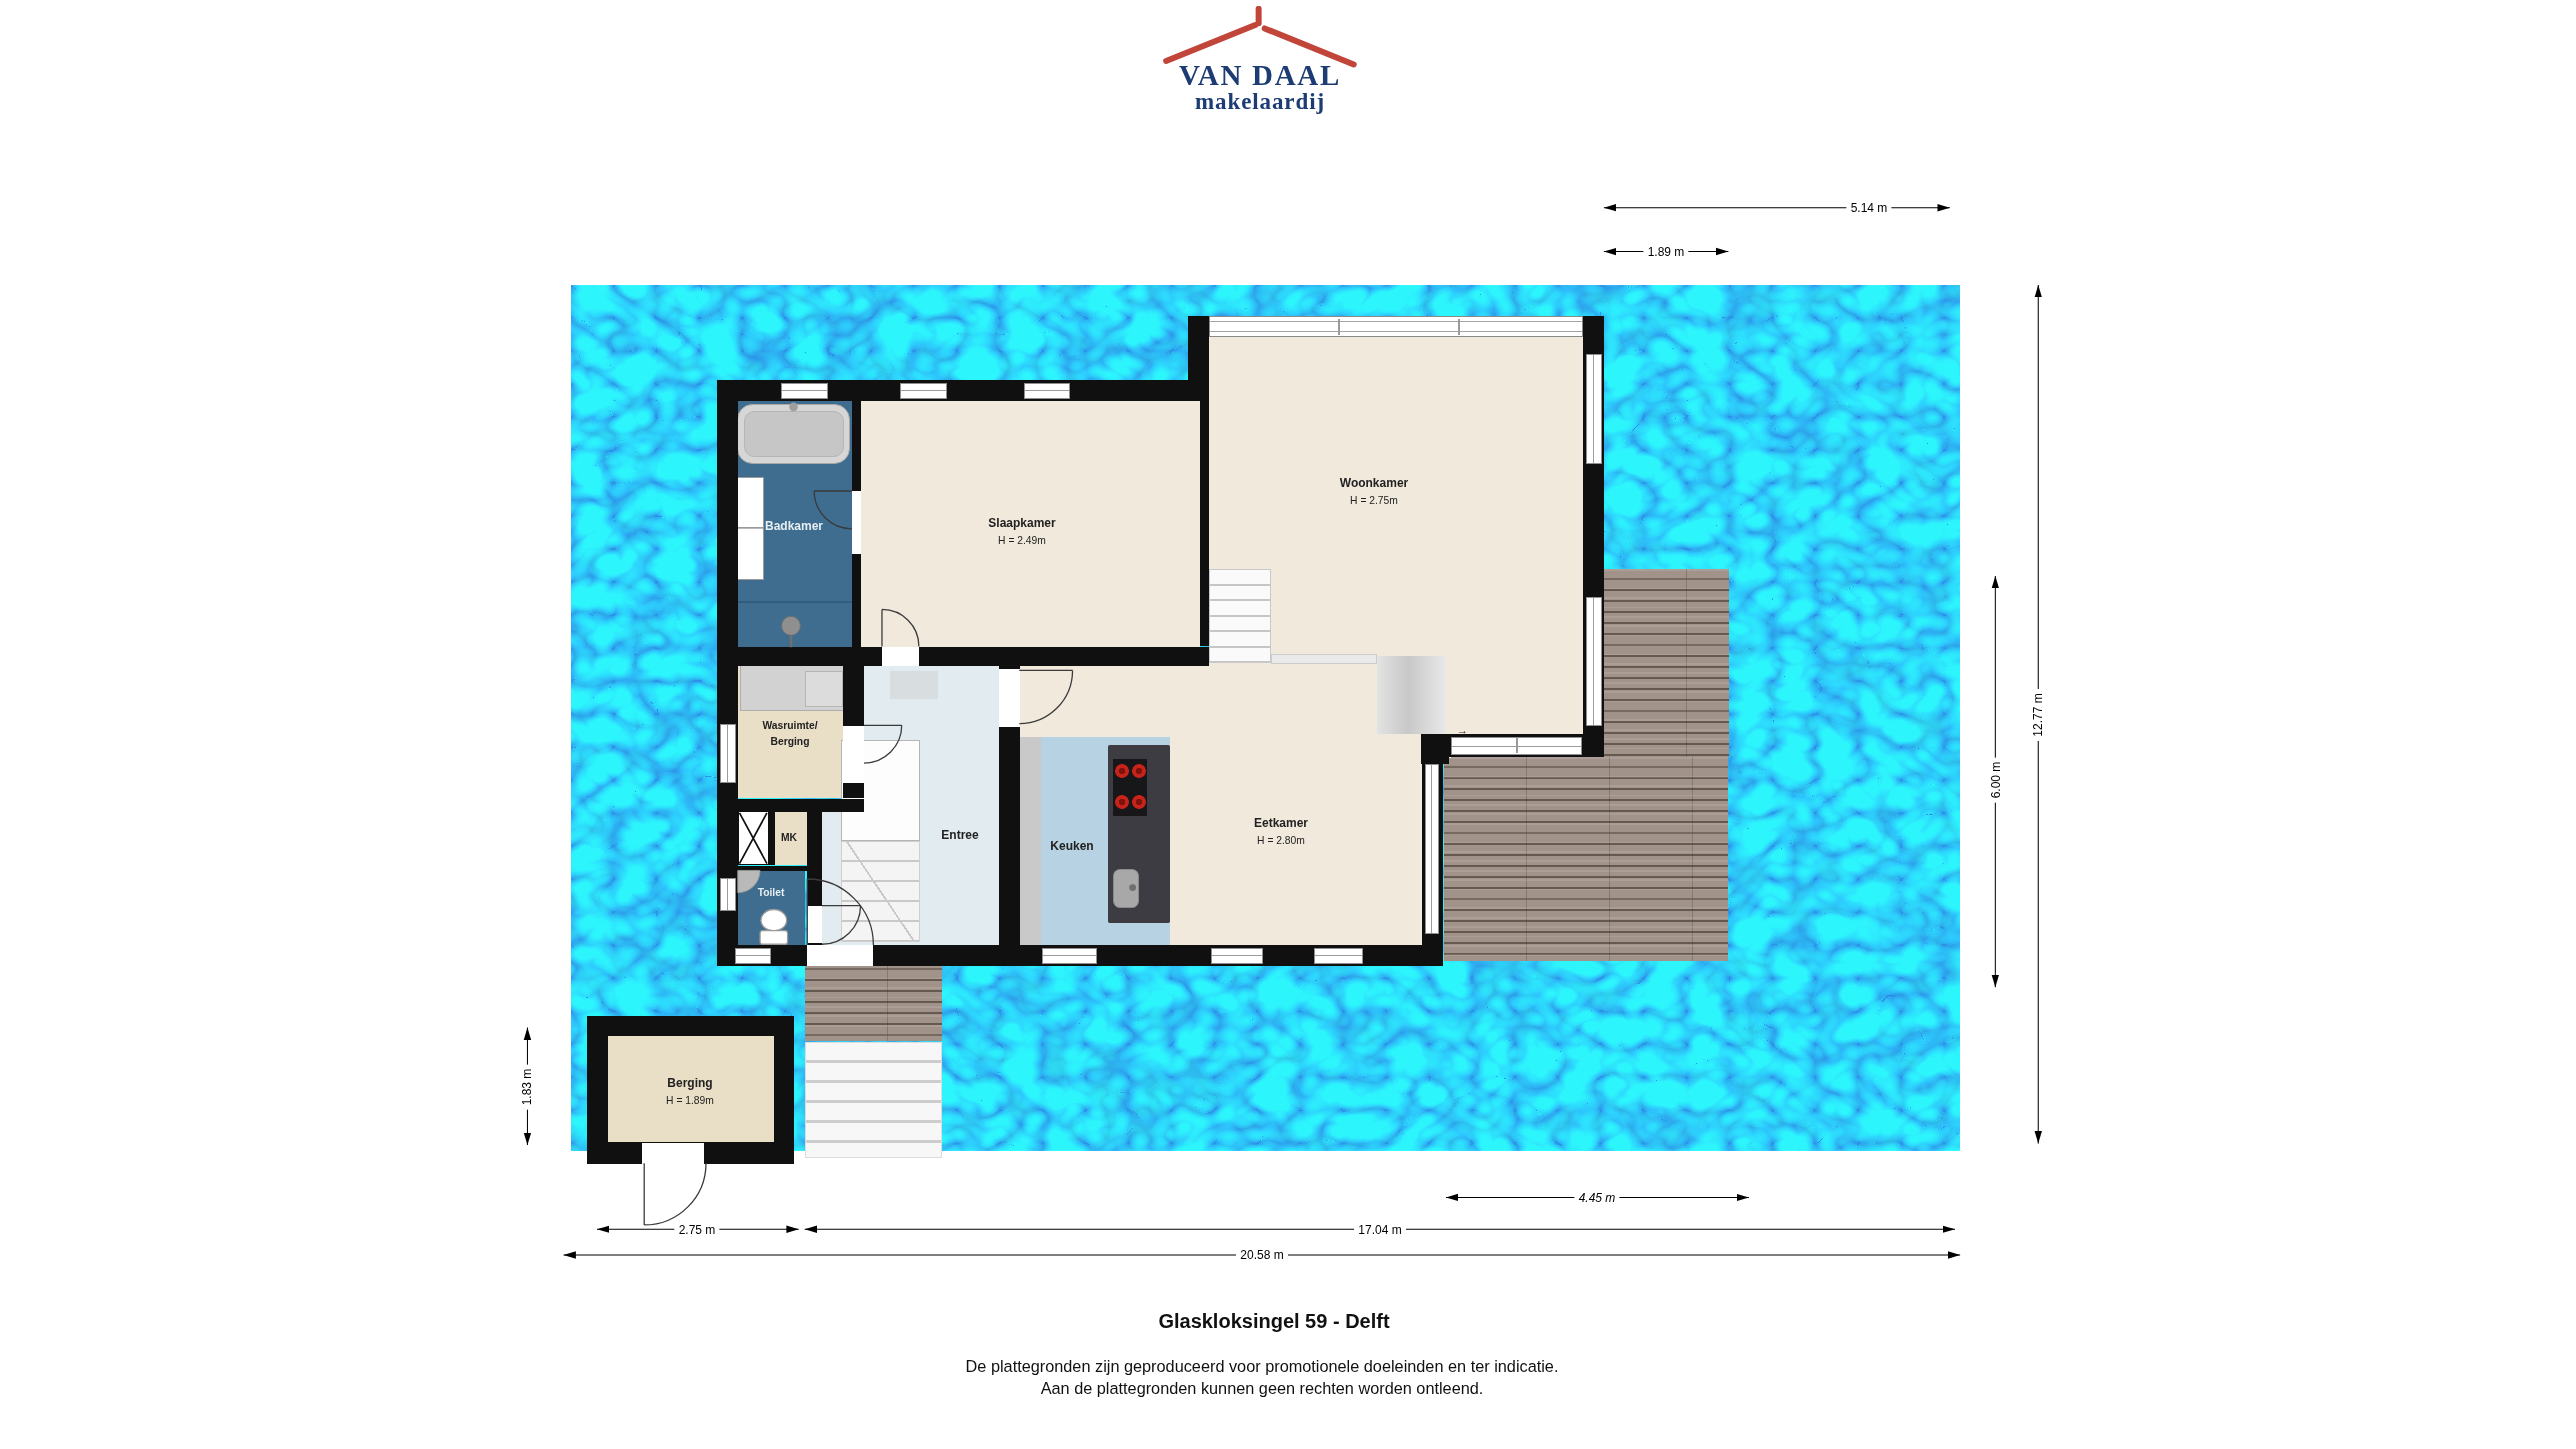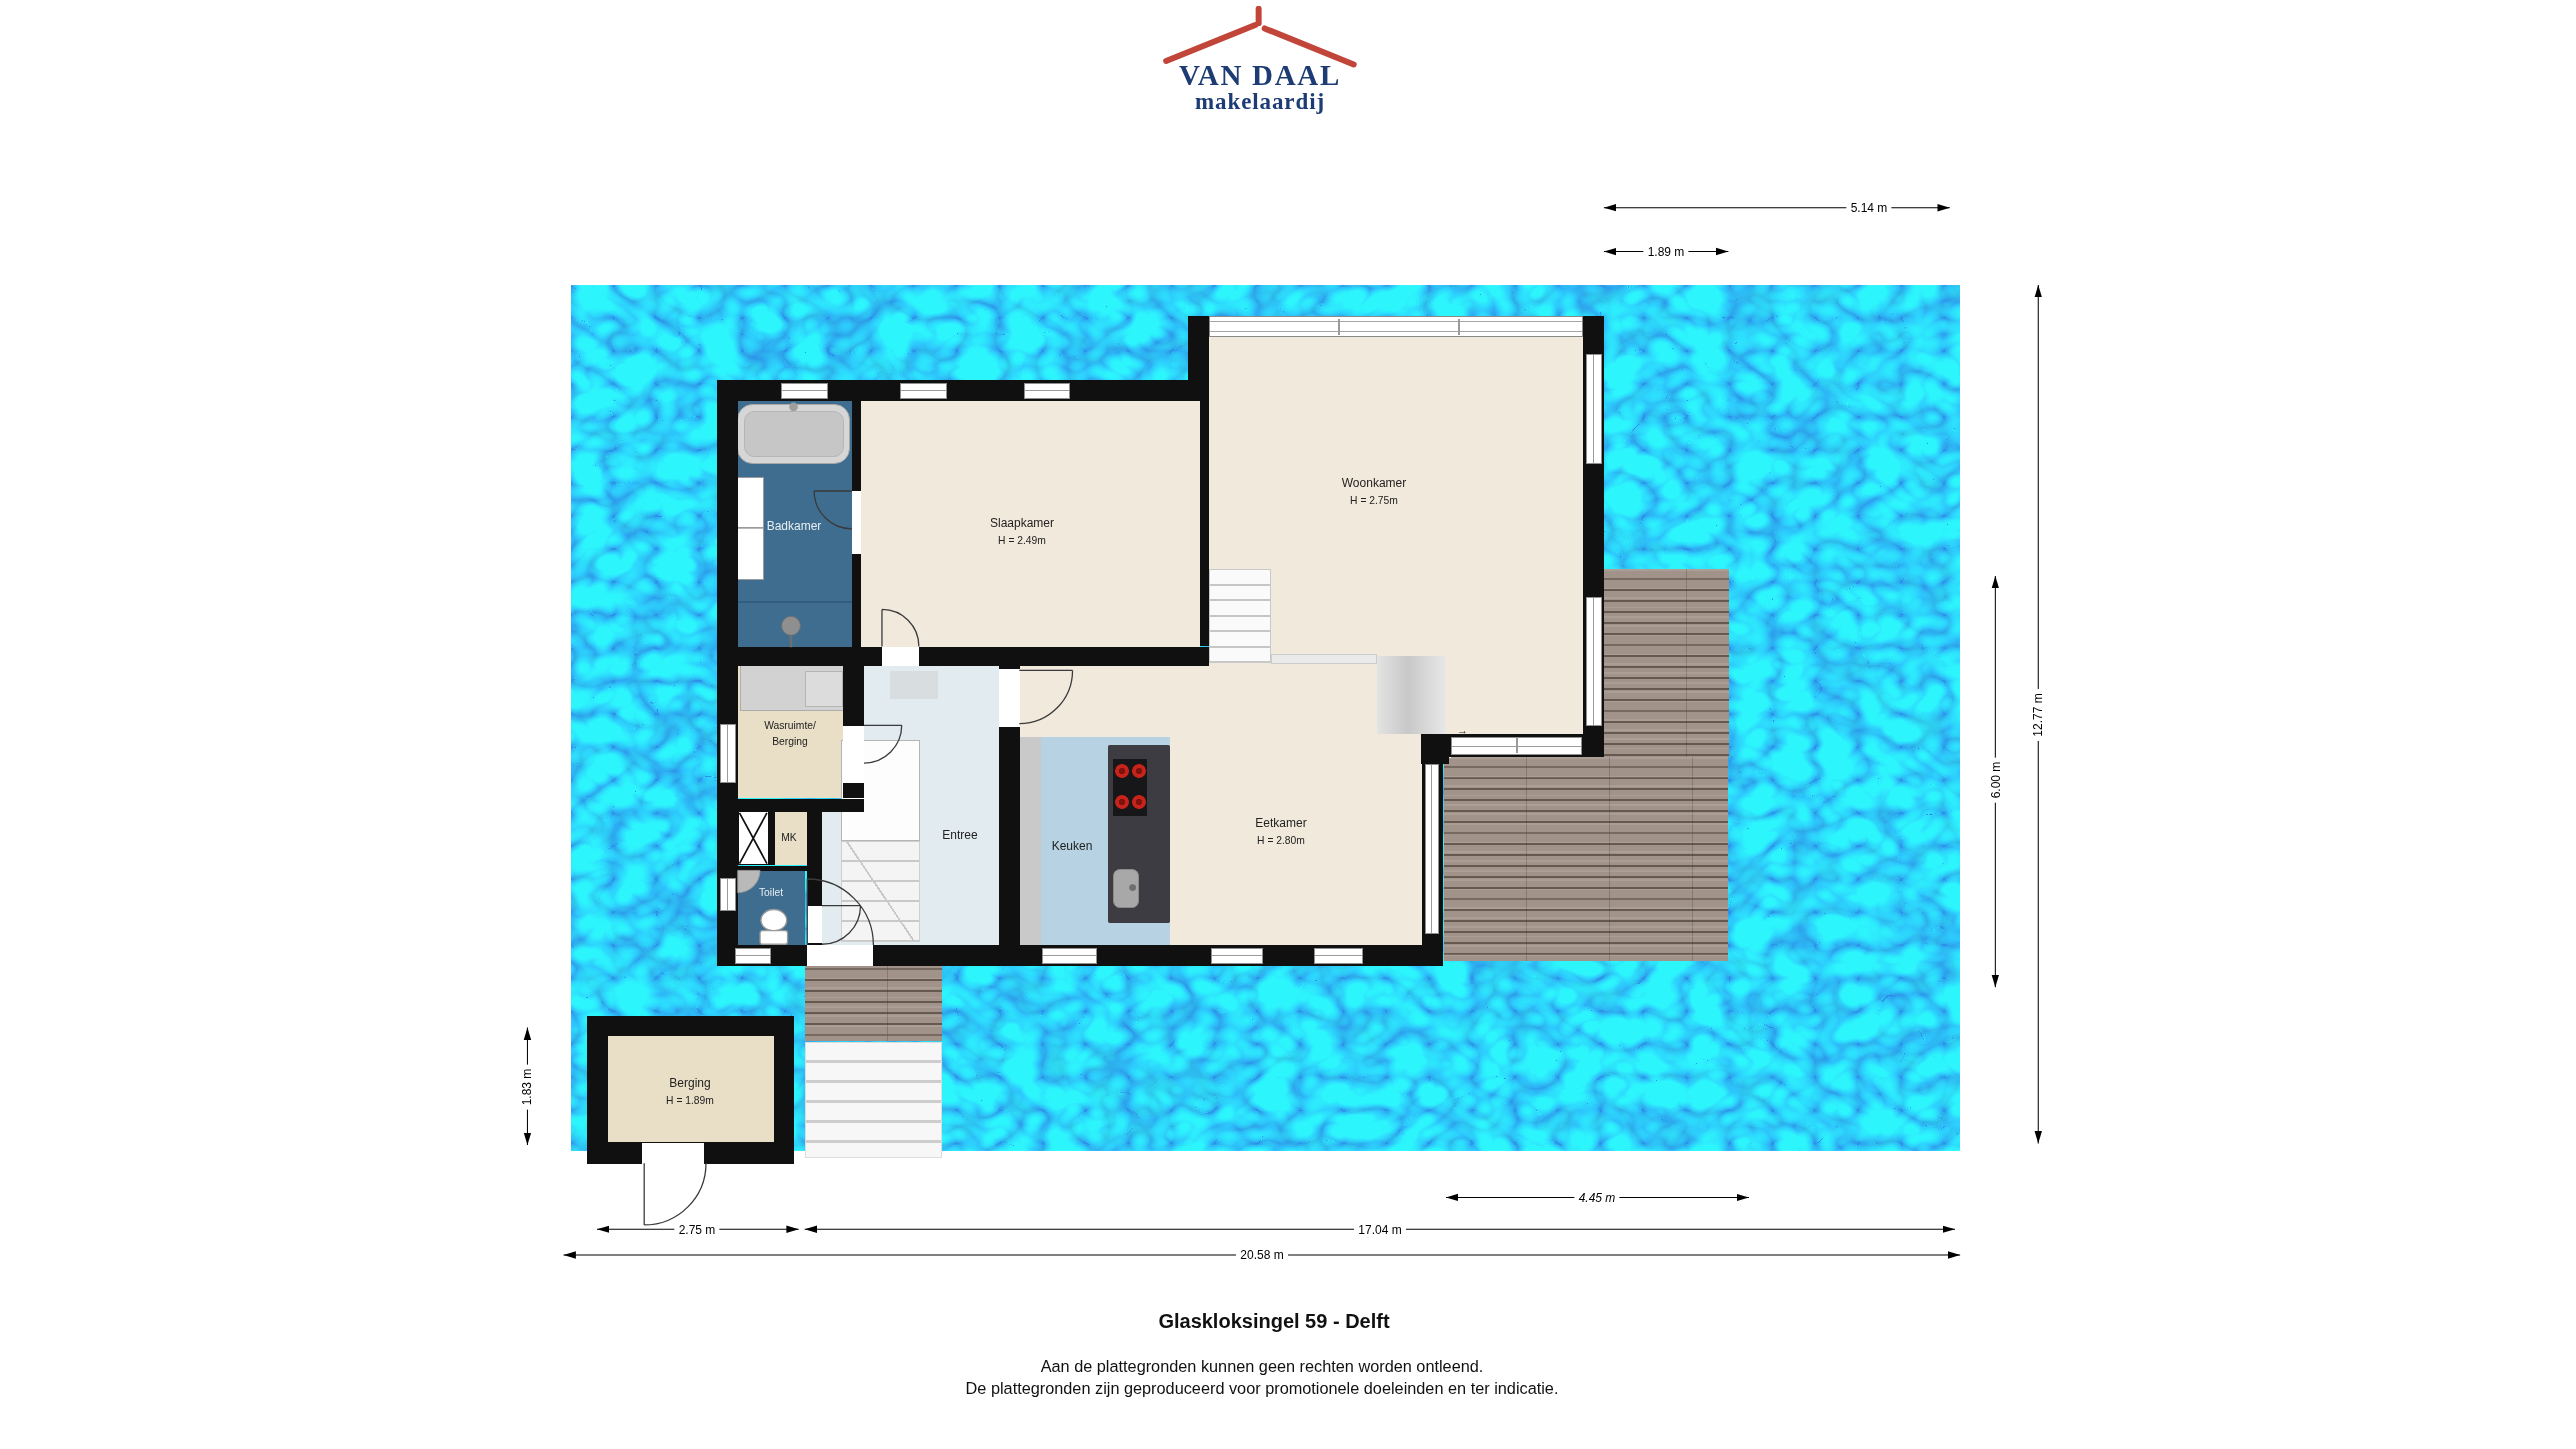--- a/index.html
+++ b/index.html
@@ -32,21 +32,21 @@
         background-image:repeating-linear-gradient(180deg,#fafafa 0 13.7px,#c6c6c6 13.7px 15.5px);}
   .stairs-fan{position:absolute;background-color:#f4f4f4;border:0.9px solid #cfcfcf;box-sizing:border-box;
         background-image:
           linear-gradient(56deg, rgba(0,0,0,0) calc(50% - 0.9px), #c9c9c9 calc(50% - 0.9px) calc(50% + 0.9px), rgba(0,0,0,0) calc(50% + 0.9px)),
           repeating-linear-gradient(180deg, rgba(0,0,0,0) 0 18px, #c9c9c9 18px 20px);}
   .ramp{position:absolute;background:linear-gradient(90deg,#e3e3e3,#c8c8c8 45%,#e8e8e8);}
   .landing{position:absolute;background:#eaeaea;border:0.9px solid #cccccc;box-sizing:border-box;}
   
   .room-label{position:absolute;transform:translate(-50%,-50%);text-align:center;color:#222;
               white-space:nowrap;line-height:1.55;}
-  .room-name{font-size:12px;}
+  .room-name{font-size:12px;font-weight:bold;}
   .room-h{font-size:10.3px;}
   .small .room-name{font-size:10.3px;}
   .dim-label{position:absolute;transform:translate(-50%,-50%);background:#fff;padding:0 4.3px;
              font-size:12px;color:#000;white-space:nowrap;}
   .dim-label.vert{transform:translate(-50%,-50%) rotate(-90deg);}
   
   .mat{position:absolute;background:#d8dde0;}
   .burner{position:absolute;width:13.7px;height:13.7px;border-radius:50%;
           background:radial-gradient(circle at 50% 50%, #7e120d 0 3.4px, #c8231a 3.4px 6.9px, #8c1910 6.9px);}
   
@@ -269,19 +269,19 @@
         <path d="M121,26 L225,68"></path>
       </g>
     </svg>
     <span class="logo-name" style="left:109px;top:74px;">VAN DAAL</span>
     <span class="logo-tagline" style="left:109px;top:101px;">makelaardij</span>
   </div>
 
   <div class="footer">
     <div class="title">Glaskloksingel 59 - Delft</div>
     <div class="disc-wrap">
+      <div class="disc">De plattegronden zijn geproduceerd voor promotionele doeleinden en ter indicatie.</div>
       <div class="disc">Aan de plattegronden kunnen geen rechten worden ontleend.</div>
-      <div class="disc">De plattegronden zijn geproduceerd voor promotionele doeleinden en ter indicatie.</div>
     </div>
   </div>
 
 </div>
 
 
 </body></html>

